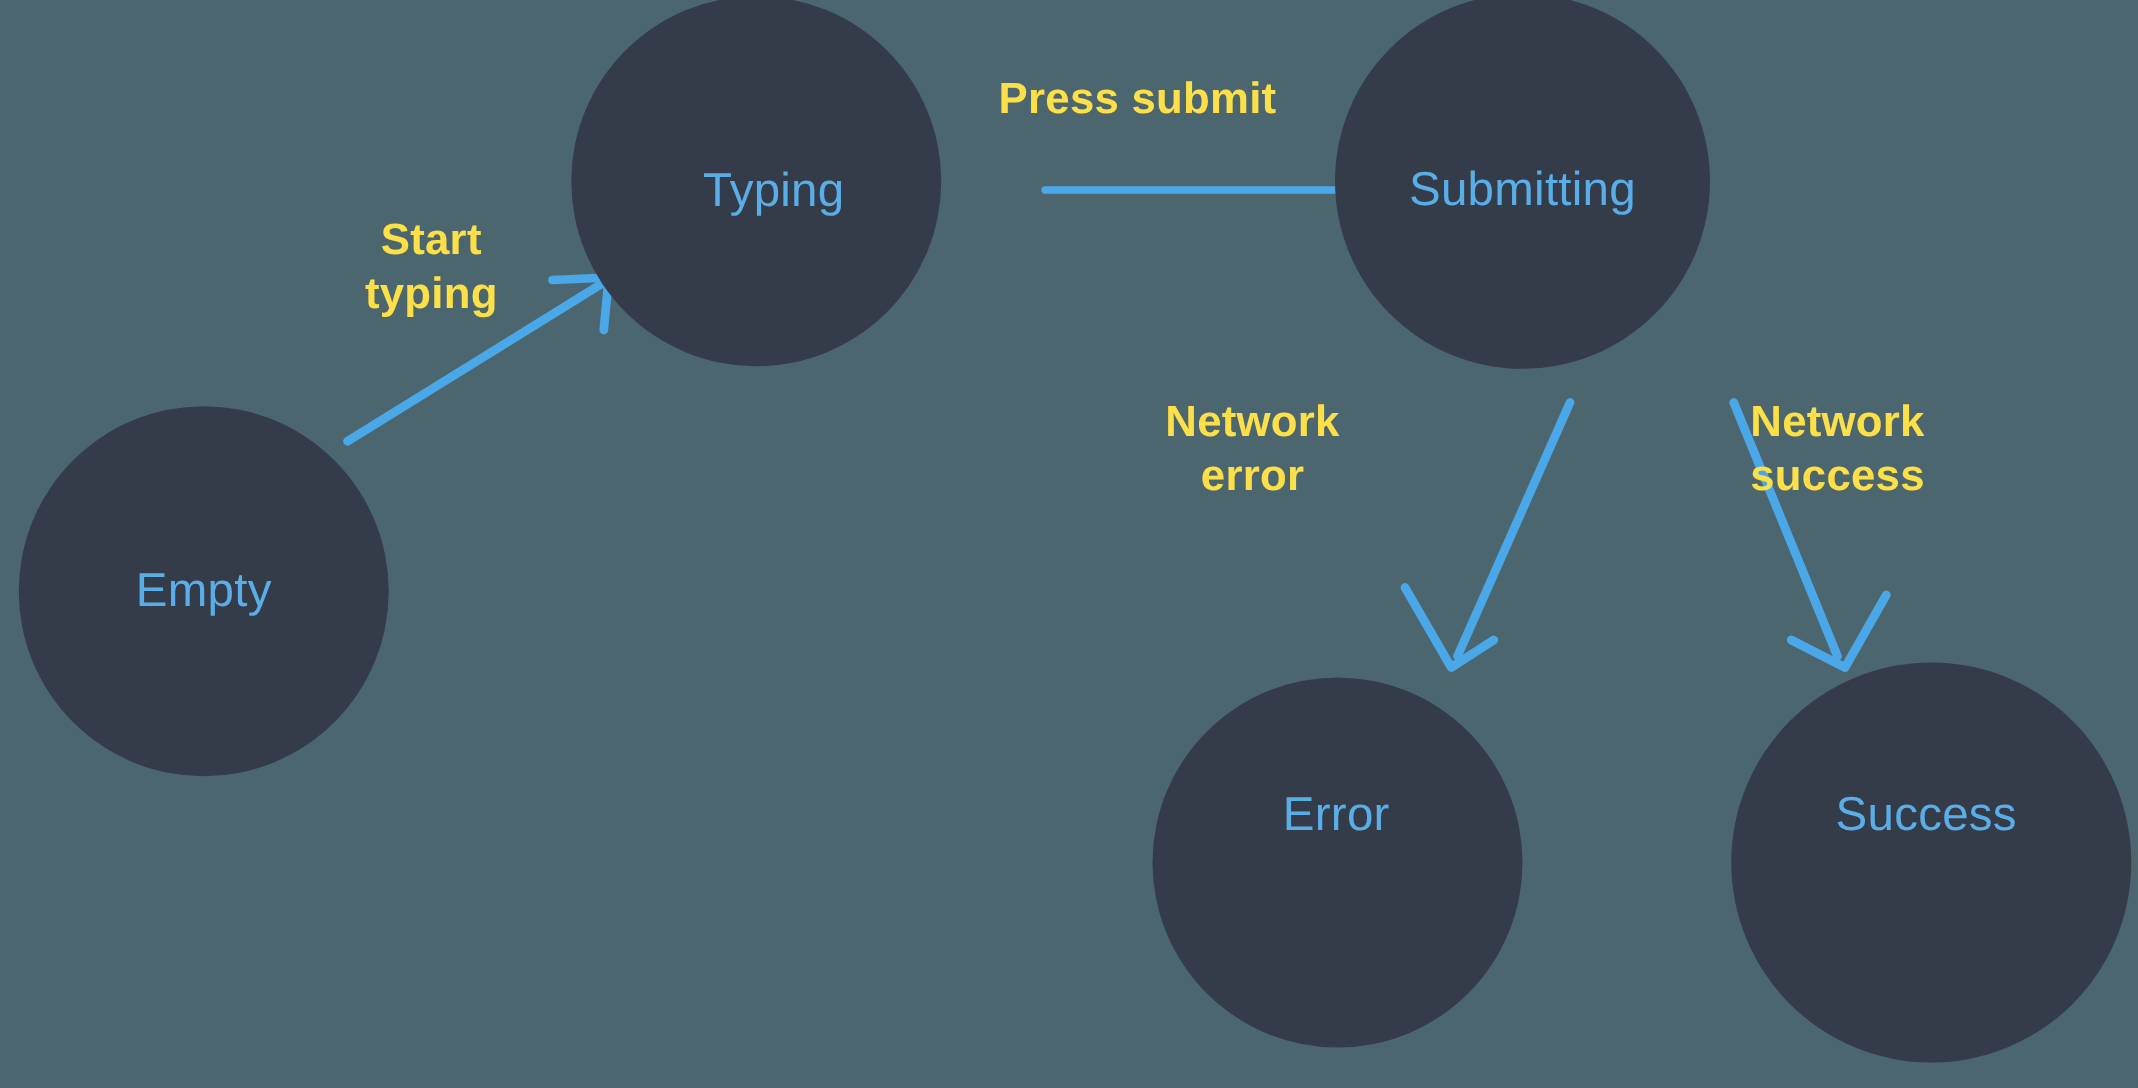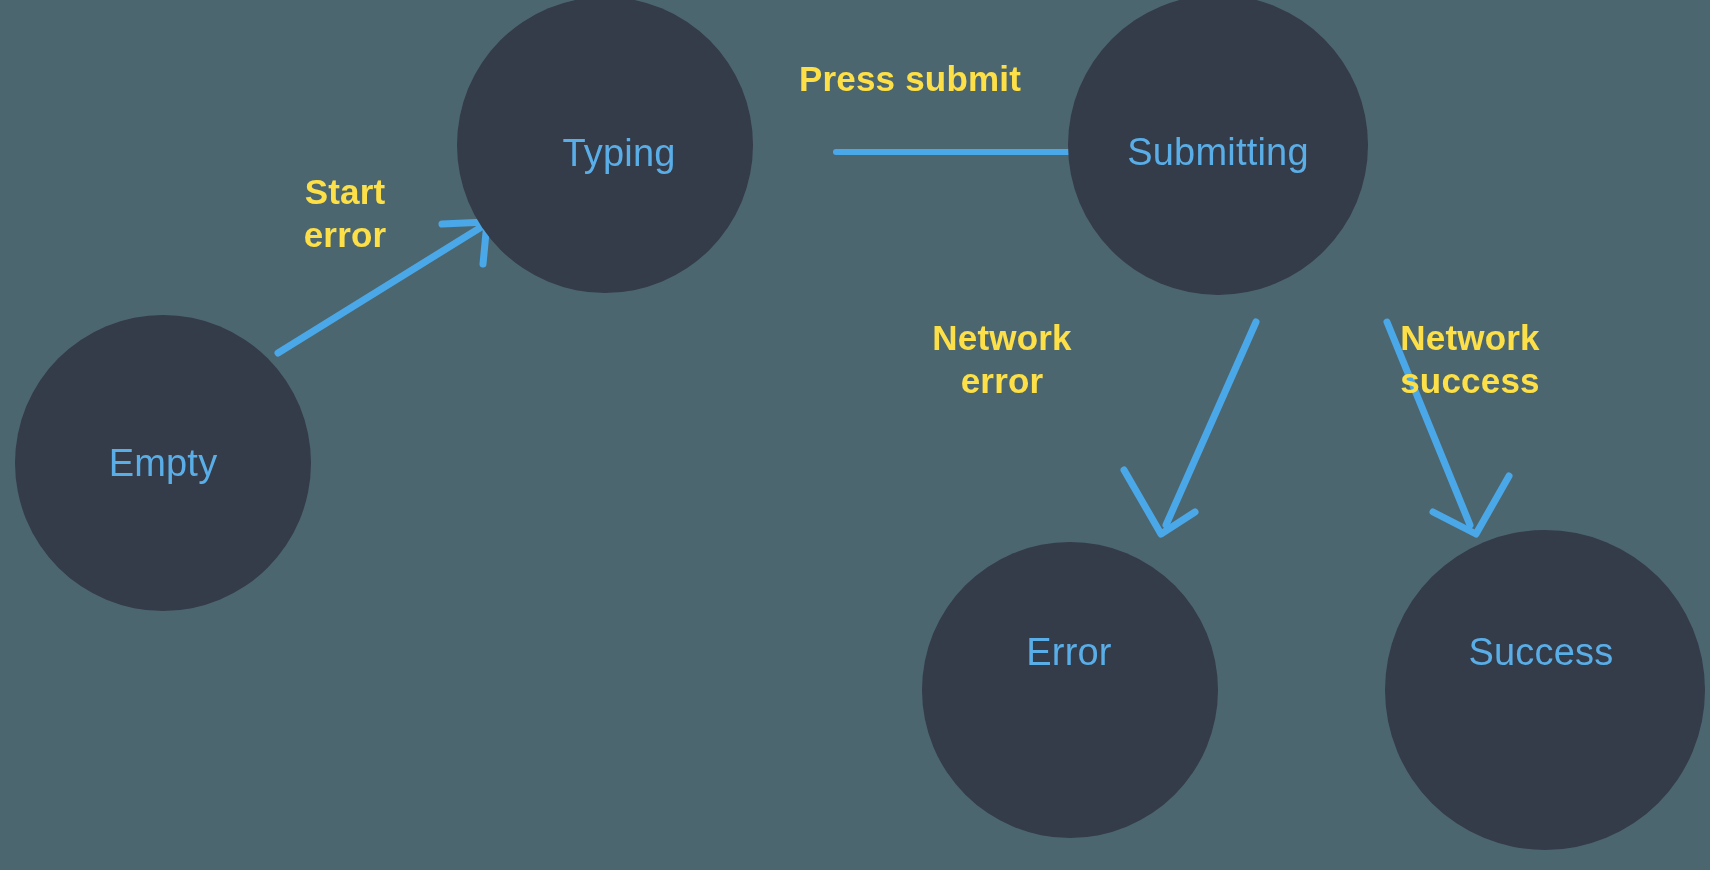--- a/index.html
+++ b/index.html
@@ -71,42 +71,42 @@
         <line x1="1256" y1="322" x2="1166" y2="525"></line>
         <polyline points="1124,470 1161,534 1195,512"></polyline>
       </g>
       <g>
         <line x1="1387" y1="322" x2="1470" y2="525"></line>
         <polyline points="1433,512 1476,534 1509,476"></polyline>
       </g>
     </g>
   </svg>
 
-  <div class="node" style="left:15px; top:315px; width:296px; height:296px;">
+  <div class="node" style="left:15px; top:325px; width:296px; height:296px;">
     <span class="node-label">Empty</span>
   </div>
 
   <div class="node" style="left:457px; top:-3px; width:296px; height:296px;">
     <span class="node-label" style="transform: translate(14px, 8px);">Typing</span>
   </div>
 
   <div class="node" style="left:1068px; top:-5px; width:300px; height:300px;">
     <span class="node-label" style="transform: translate(0px, 7px);">Submitting</span>
   </div>
 
   <div class="node" style="left:922px; top:542px; width:296px; height:296px;">
     <span class="node-label" style="transform: translate(-1px, -38px);">Error</span>
   </div>
 
   <div class="node" style="left:1385px; top:530px; width:320px; height:320px;">
     <span class="node-label" style="transform: translate(-4px, -38px);">Success</span>
   </div>
 
   <div class="edge-label el-start-typing">Start
-error</div>
+typing</div>
 
   <div class="edge-label el-press-submit">Press submit</div>
 
   <div class="edge-label el-network-error">Network
 error</div>
 
   <div class="edge-label el-network-success">Network
 success</div>
 
 </div>

